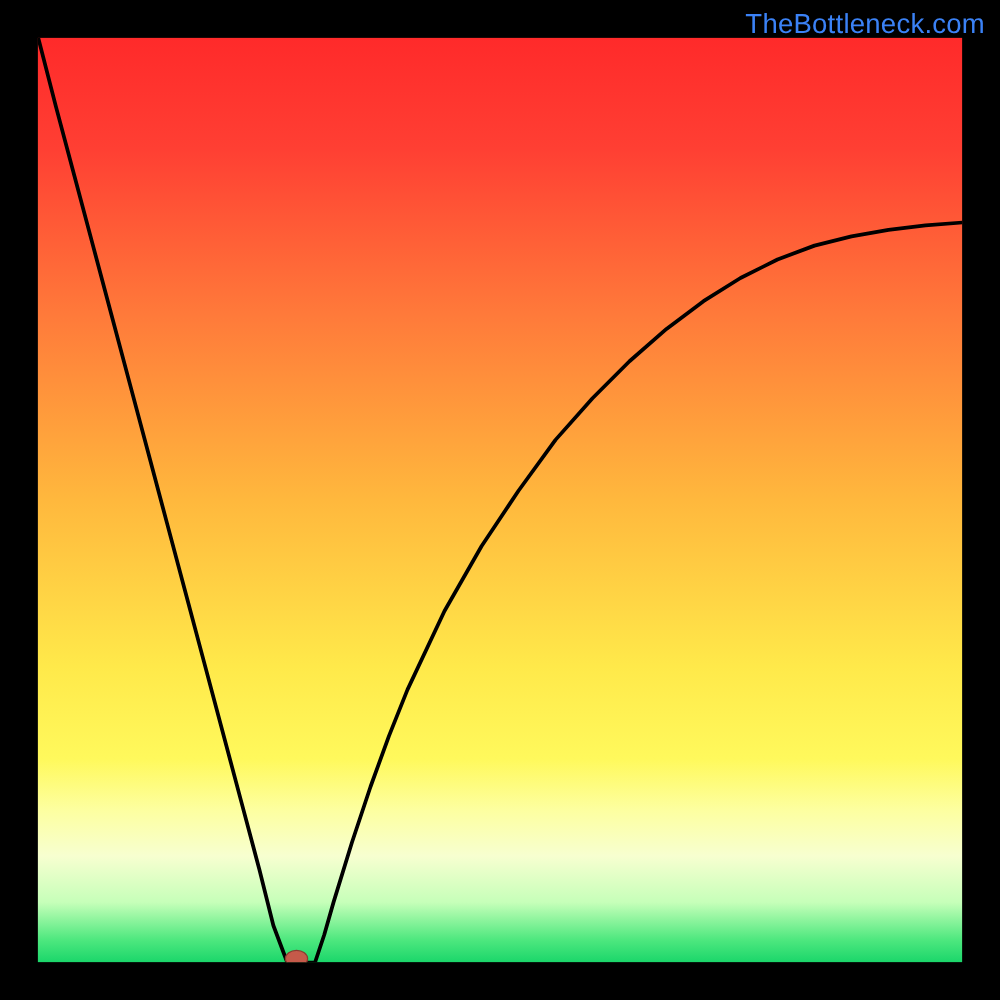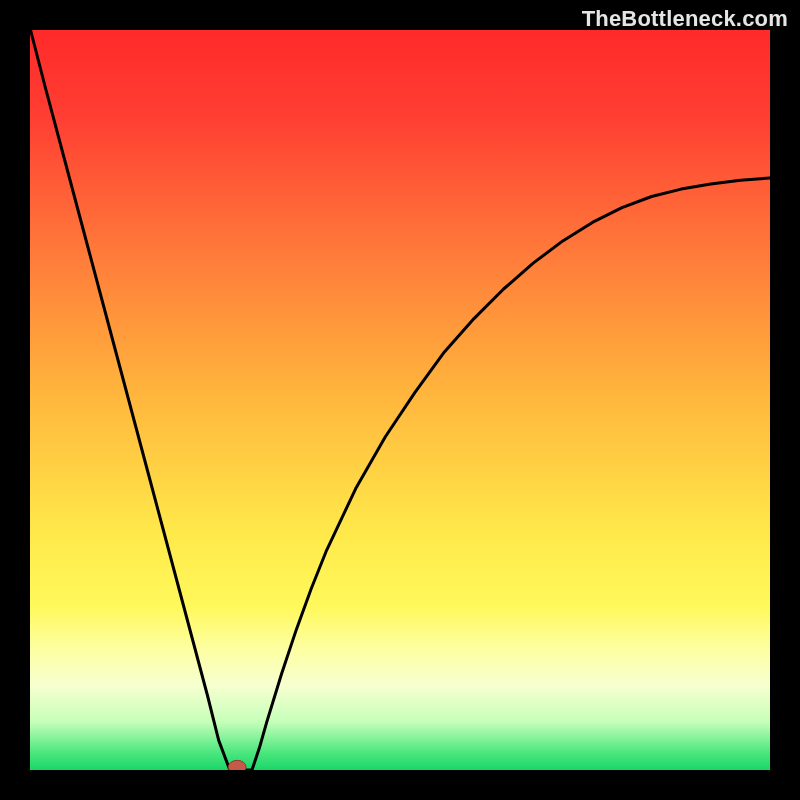--- a/index.html
+++ b/index.html
@@ -22,23 +22,23 @@
     left: 30px;
     top: 30px;
     width: 740px;
     height: 740px;
     overflow: hidden;
   }
   .watermark {
     position: absolute;
     top: 6px;
     right: 12px;
-    color: #e5e5e5;
+    color: #3b82f6;
     font-size: 22px;
-    font-weight: 700;
+    font-weight: 400;
     letter-spacing: 0.2px;
     user-select: none;
   }
   svg {
     display: block;
   }
 </style>
 </head>
 <body>
 <div class="frame">

